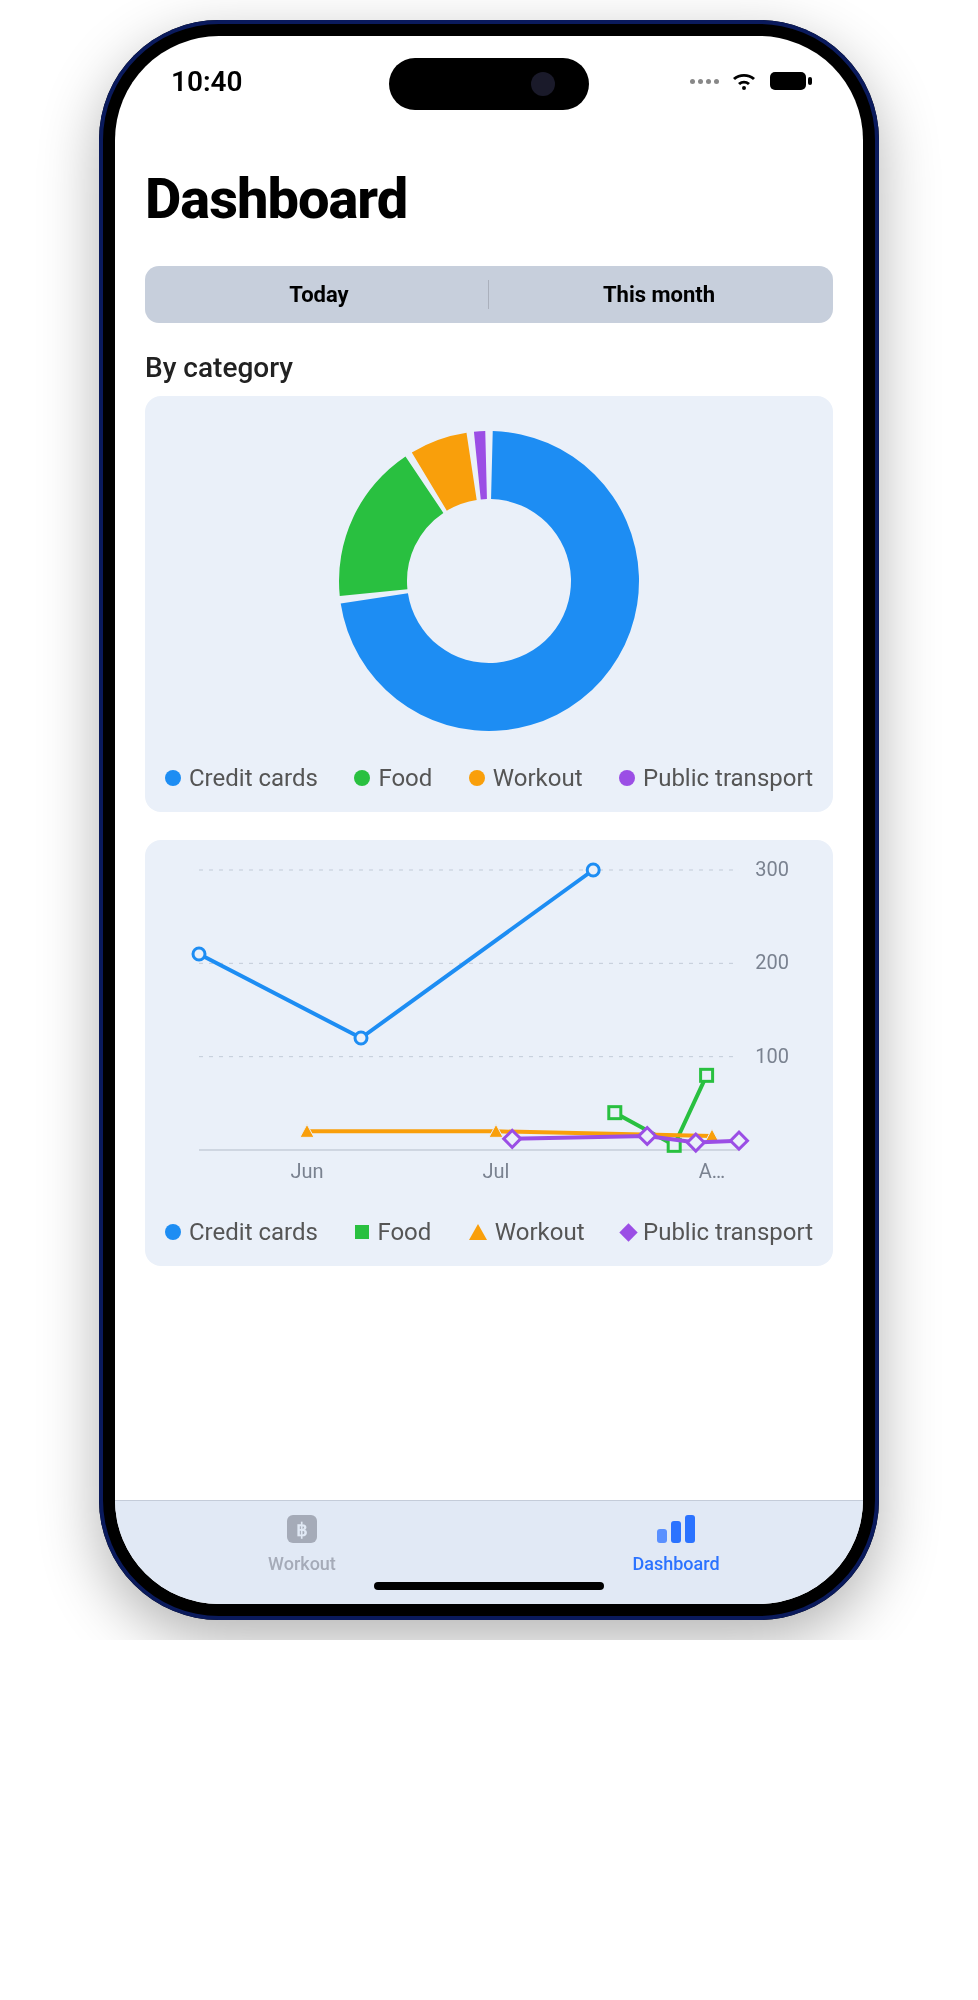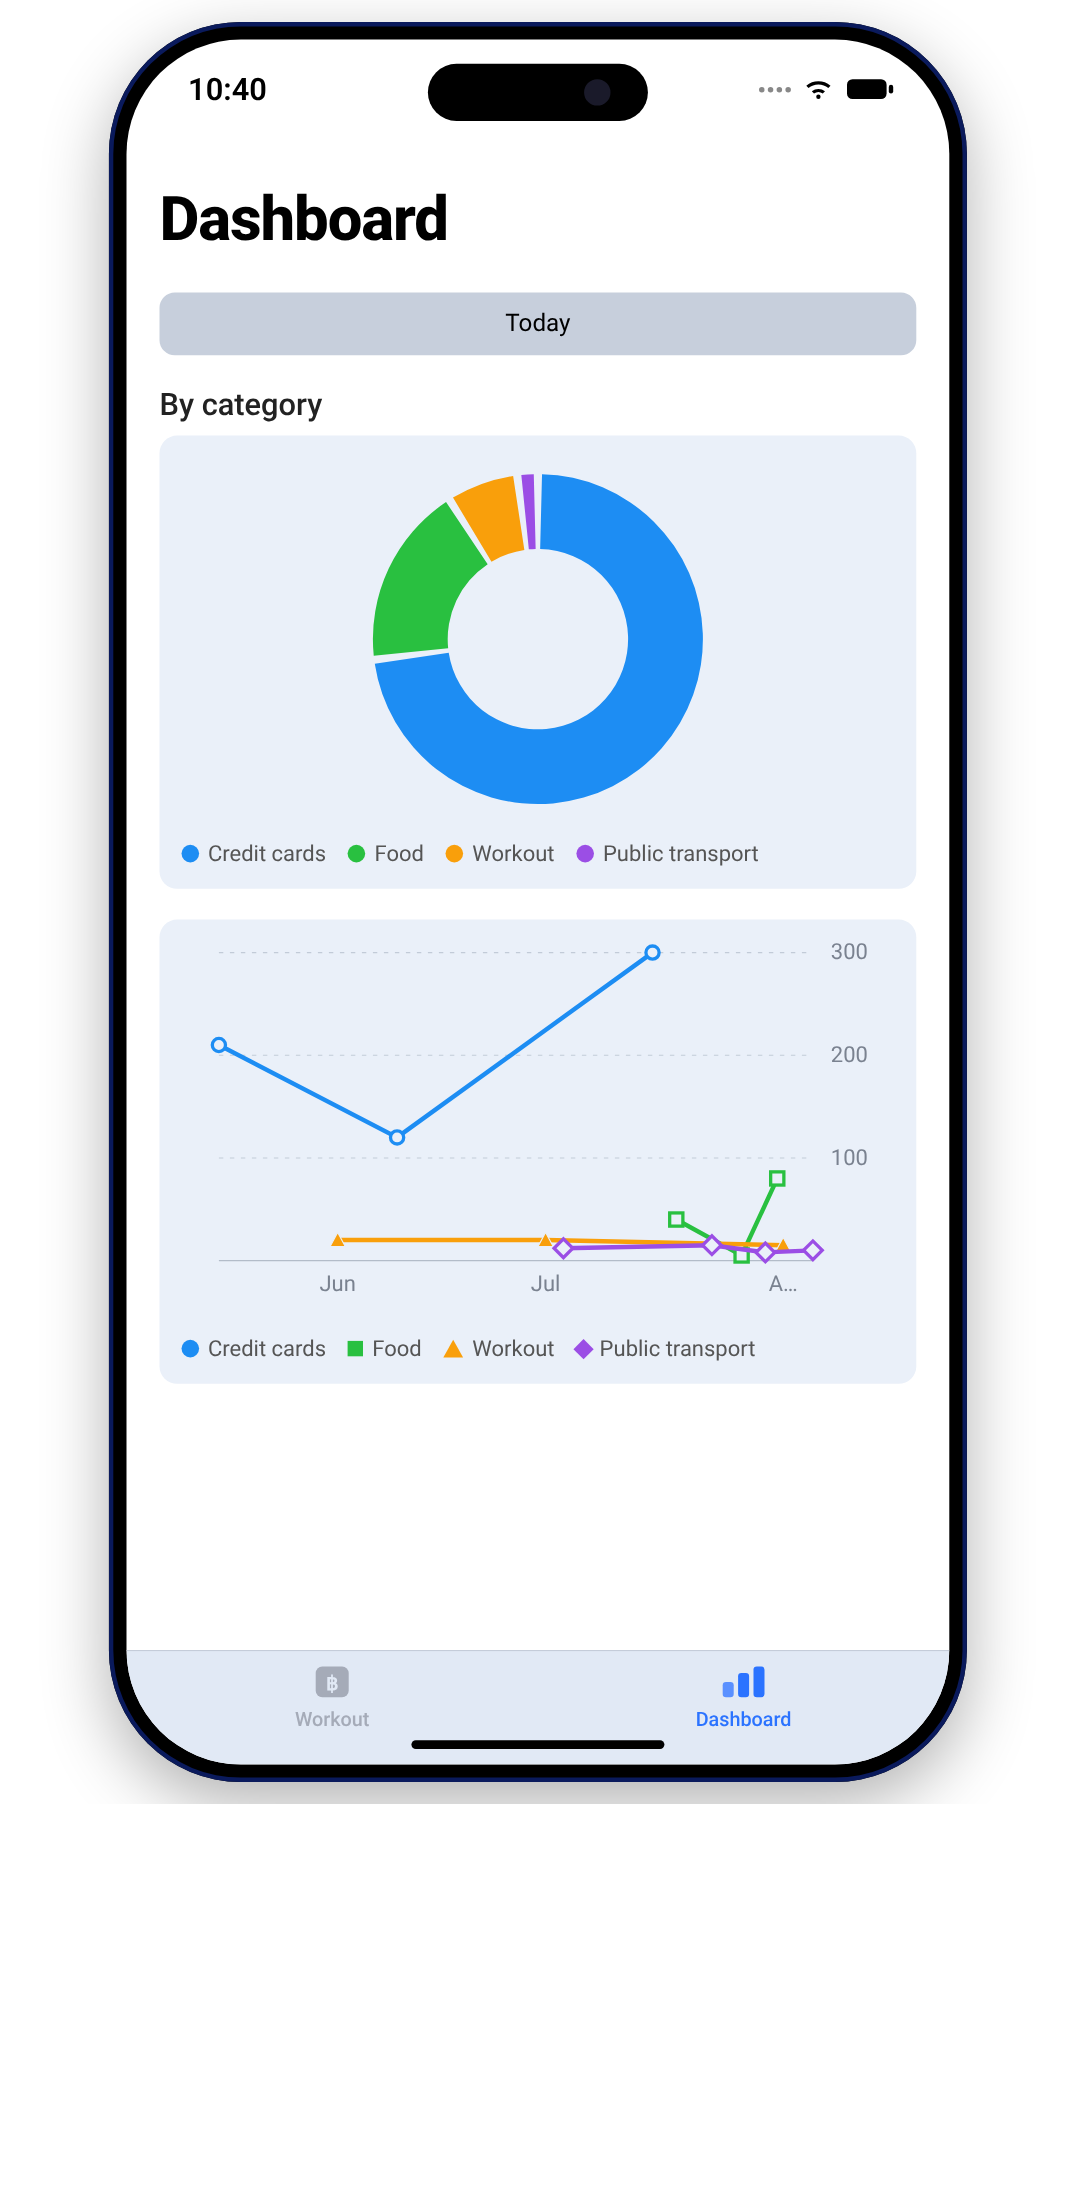--- a/index.html
+++ b/index.html
@@ -82,21 +82,21 @@
     background: #c7cfdc;
     border-radius: 14px;
     padding: 4px;
     margin-bottom: 28px;
   }
   .segmented div {
     flex: 1;
     text-align: center;
     padding: 12px 0;
     font-size: 22px;
-    font-weight: 400;
+    font-weight: 700;
     border-radius: 10px;
     cursor: pointer;
     position: relative;
   }
   .segmented div:not(:last-child):not(.active)::after {
     content:'';
     position:absolute;
     right:0; top:20%; height:60%; width:1px;
     background:#aab0bc;
   }
@@ -114,23 +114,24 @@
   .card {
     background: #eaf0f9;
     border-radius: 16px;
     padding: 20px;
     margin-bottom: 28px;
   }
   .legend {
     display: flex;
     flex-wrap: wrap;
     gap: 24px 20px;
-    font-size: 20px;
+    font-size: 24px;
     color: #555;
     margin-top: 14px;
+    justify-content: space-between;
   }
   .legend span { display: inline-flex; align-items: center; gap:8px; }
   .legend .sw { width:16px; height:16px; border-radius:50%; display:inline-block; }
   .legend .sq { width:14px; height:14px; display:inline-block; }
   .legend .tri { width:0; height:0; border-left:9px solid transparent; border-right:9px solid transparent; border-bottom:16px solid currentColor; display:inline-block;}
   .legend .dia { width:13px; height:13px; transform:rotate(45deg); display:inline-block; }
   .tab-bar {
     border-top: 1px solid #c4ccd9;
     background: #e1e9f5;
     display: flex;
@@ -177,20 +178,21 @@
             <rect x="39" y="7" width="4" height="8" rx="2" fill="#000"></rect>
           </svg>
       </div>
     </div>
 
     <div class="content">
       <h1 class="page-title">Dashboard</h1>
 
       <div class="segmented">
         <div>Today</div>
+        <div>This month</div>
       </div>
 
       <div class="section-title">By category</div>
       <div class="card">
         <svg id="donut" width="100%" height="330" viewBox="0 0 400 330">
             <path d="M 203.74960938720685 15.046872558644594 A 150 150 0 1 1 51.69924842644957 187.51415294254 L 118.92892247312577 177.30773694192186 A 82 82 0 1 0 202.0497864650064 83.02562366539239 Z" fill="#1d8df3"></path>
             <path d="M 50.75934708824616 180.07406774807063 A 150 150 0 0 1 116.48519641067816 40.39952816527139 L 154.34524070450408 96.88507539701503 A 82 82 0 0 0 118.41510974157457 173.24049036894527 Z" fill="#29c040"></path>
             <path d="M 122.81699624136473 36.38124580453092 A 150 150 0 0 1 177.48584705745992 16.69924842644957 L 187.69226305807808 83.92892247312577 A 82 82 0 0 0 157.80662461194606 94.68841437314357 Z" fill="#f99f0b"></path>
             <path d="M 184.9259322519294 15.759347088246159 A 150 150 0 0 1 196.25039061279307 15.046872558644594 L 197.95021353499354 83.02562366539239 A 82 82 0 0 0 191.75950963105475 83.41510974157457 Z" fill="#9b4ee5"></path>
           </svg>

